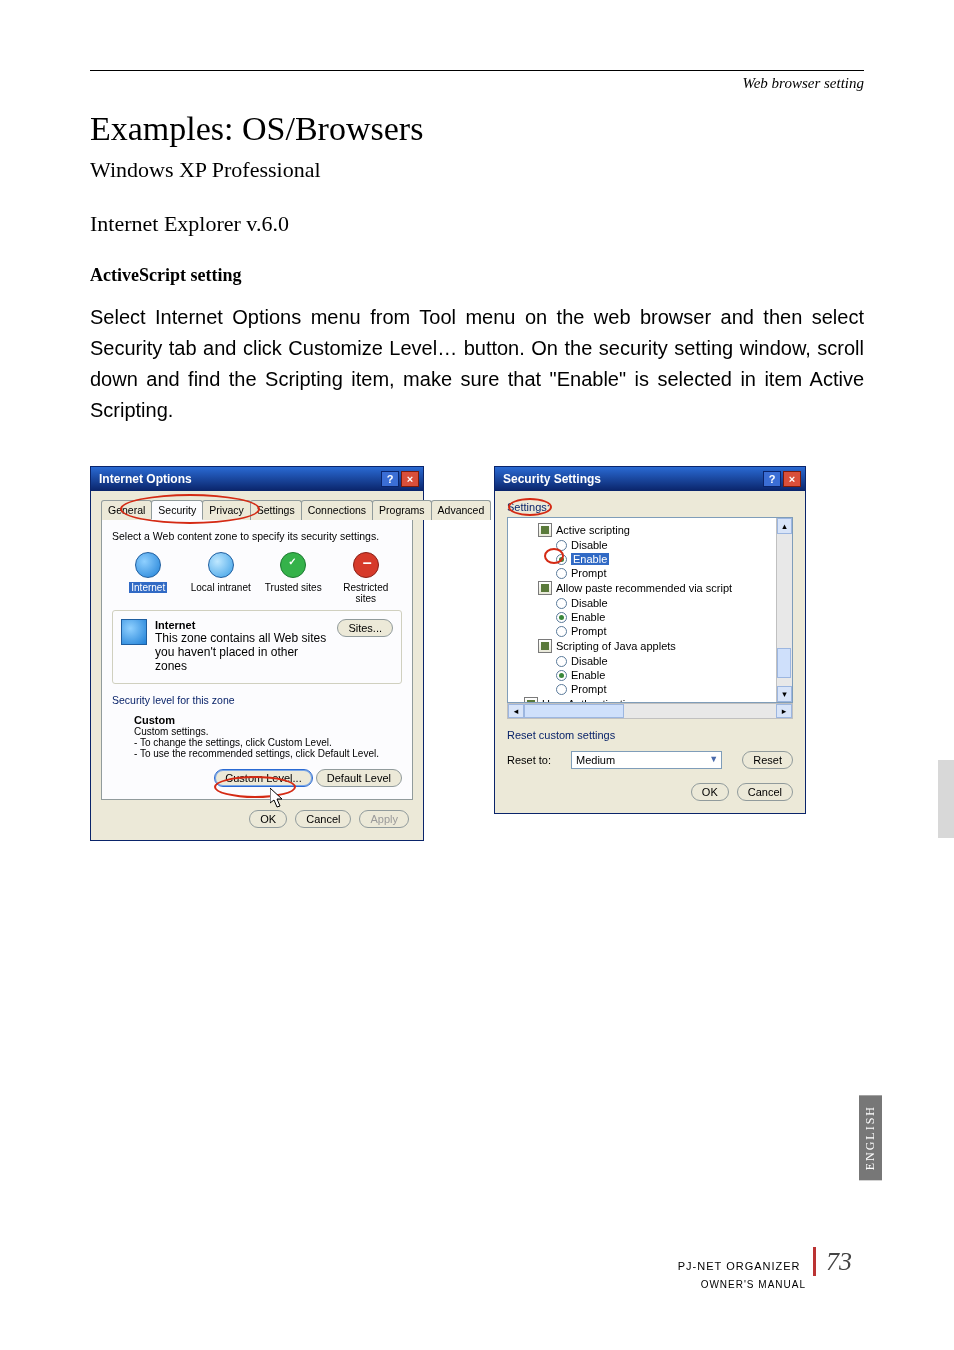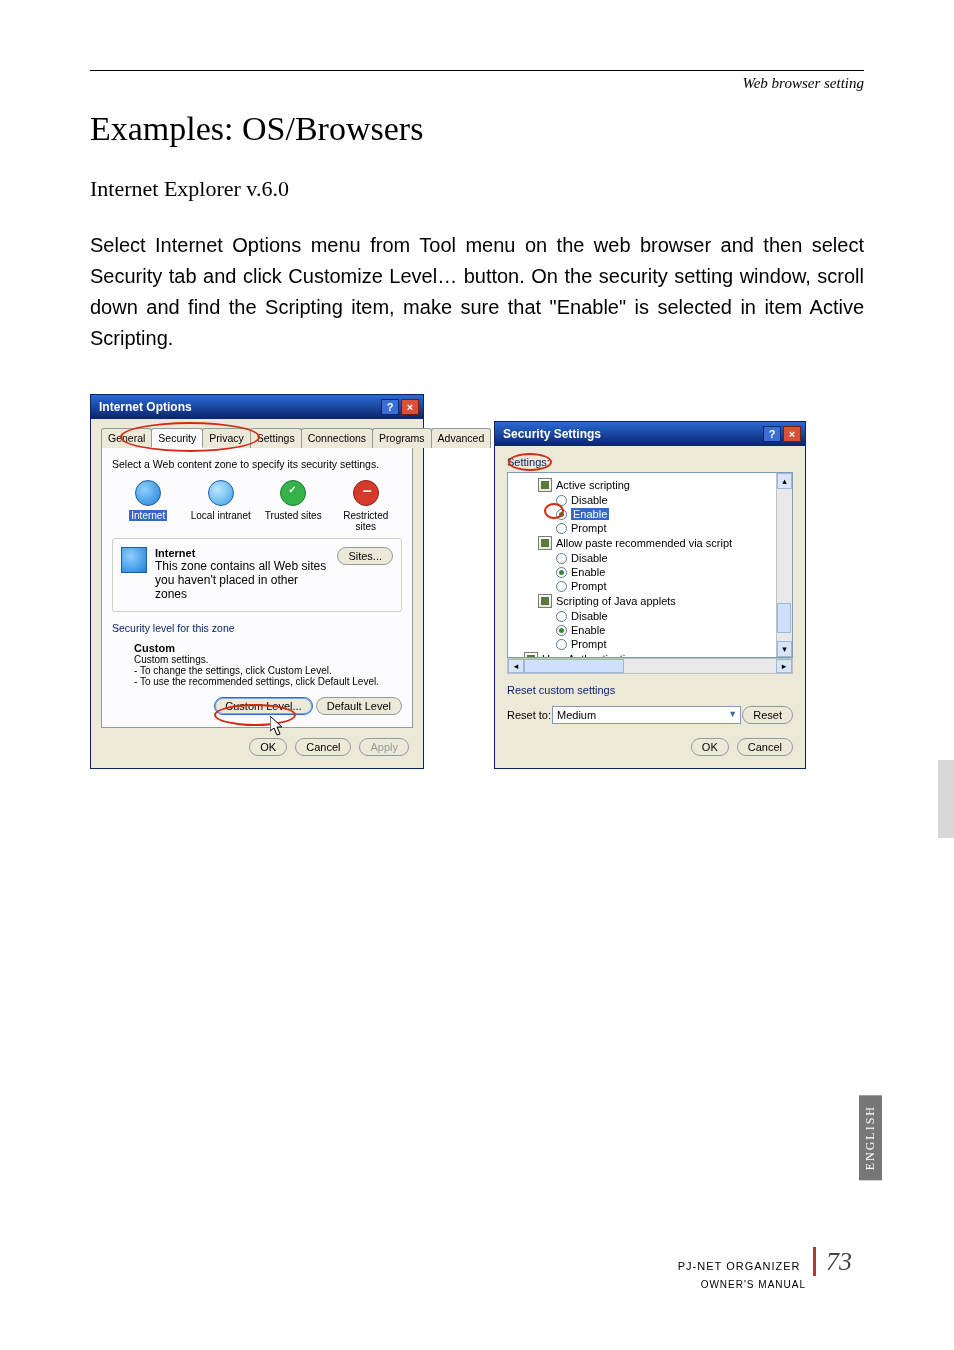--- a/index.html
+++ b/index.html
@@ -22,21 +22,21 @@
     margin-bottom: 18px;
     text-align: right;
     font-style: italic;
     font-family: Georgia, serif;
     font-size: 15px;
   }
   h1 {
     font-family: Georgia, 'Times New Roman', serif;
     font-weight: normal;
     font-size: 34px;
-    margin-bottom: 28px;
+    margin-bottom: 9px;
   }
   h2.sub {
     font-family: Georgia, serif;
     font-weight: normal;
     font-size: 22px;
     margin-bottom: 28px;
   }
   h3.bold {
     font-family: Georgia, serif;
     font-weight: bold;
@@ -47,21 +47,21 @@
     font-family: Arial, Helvetica, sans-serif;
     font-size: 20px;
     line-height: 1.55;
     text-align: justify;
     margin-bottom: 40px;
   }
 
   .dialogs {
     display: flex;
     gap: 70px;
-    align-items: flex-end;
+    align-items: flex-start;
   }
 
   
   .win {
     border: 1px solid #0a246a;
     background: #ece9d8;
     font-family: Tahoma, Arial, sans-serif;
     font-size: 11px;
     color: #000;
   }
@@ -200,21 +200,21 @@
   .node { display:flex; align-items:center; gap:4px; padding:1px 8px;}
   .nicon { width:14px; height:14px; background:#fff; border:1px solid #7a7a7a; display:inline-block; position:relative;}
   .nicon.cat { background:linear-gradient(#fff,#e8e8d8); }
   .nicon.cat:before{content:""; position:absolute; left:2px; top:2px; width:8px; height:8px; background:#5a7a3a;}
   .radio { width:11px; height:11px; border:1px solid #5a7a9a; border-radius:50%; display:inline-block; position:relative;}
   .radio.sel:after{content:""; position:absolute; left:2px; top:2px; width:5px; height:5px; background:#3a883a; border-radius:50%;}
   .lvl1 { margin-left:16px;}
   .lvl2 { margin-left:34px;}
   .sel-label { background:#316ac5; color:#fff; padding:0 2px;}
 
-  .reset-row { display:flex; align-items:center; gap:1px; margin:10px 0 8px 0;}
+  .reset-row { display:flex; align-items:center; gap:20px; margin:10px 0 8px 0;}
   .combo {
     flex:1; border:1px solid #7f9db9; background:#fff;
     padding:2px 18px 2px 4px; font-size:11px; position:relative;
   }
   .combo:after{content:"▼"; position:absolute; right:3px; top:2px; font-size:9px; color:#4a6aaa;}
 
   
   .side-tab {
     position:absolute;
     right:0; top:760px;
@@ -254,21 +254,23 @@
   .io-wrapper, .ss-wrapper { position:relative; }
 </style>
 </head>
 <body>
 
 <div class="page">
   <div class="top-rule"></div>
   <div class="header-section">Web browser setting</div>
 
   <h1>Examples: OS/Browsers</h1>
+  <h2 class="sub">Windows XP Professional</h2>
   <h2 class="sub">Internet Explorer v.6.0</h2>
+  <h3 class="bold">ActiveScript setting</h3>
   <p class="body">Select Internet Options menu from Tool menu on the web browser and then select Security tab and click Customize Level… button. On the security setting window, scroll down and find the Scripting item, make sure that "Enable" is selected in item Active Scripting.</p>
 
   <div class="dialogs">
 
     <div class="io-wrapper">
       <div class="win io">
         <div class="titlebar">
           <span>Internet Options</span>
           <span class="btns">
             <span class="tb-btn tb-help">?</span>

